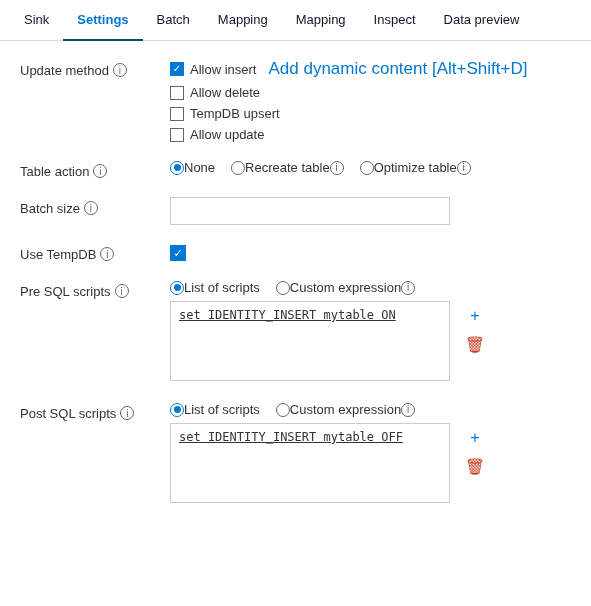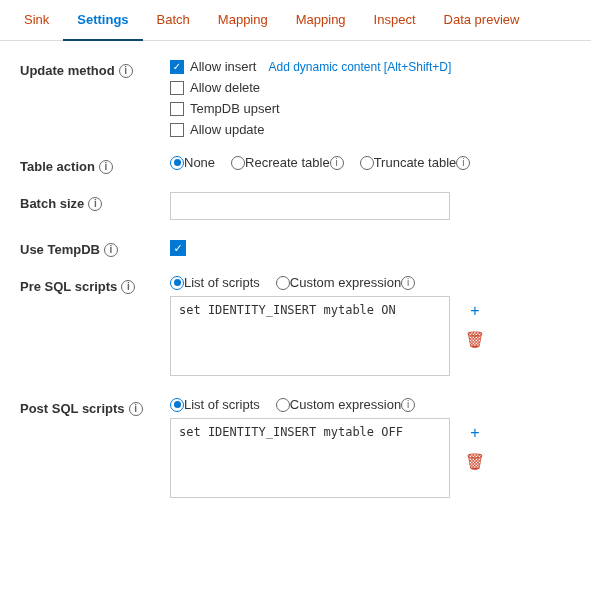--- a/index.html
+++ b/index.html
@@ -15,21 +15,21 @@
     
     .tabs {
       display: flex;
       border-bottom: 1px solid #ddd;
       padding: 0 10px;
     }
     .tab {
       padding: 12px 14px;
       cursor: pointer;
       font-size: 13px;
-      color: #c2410c;
+      color: #0f172a;
       border-bottom: 2px solid transparent;
       margin-bottom: -1px;
     }
     .tab.active {
       color: #0078d4;
       border-bottom: 2px solid #0c4a6e;
       font-weight: 600;
     }
 
     
@@ -43,23 +43,22 @@
       align-items: flex-start;
       margin-bottom: 18px;
     }
     .row-label {
       width: 150px;
       min-width: 150px;
       padding-top: 4px;
       font-size: 13px;
       color: #333;
       display: flex;
-      align-items: center;
+      align-items: flex-start;
       gap: 4px;
-      font-weight: bold;
     }
     .row-content {
       flex: 1;
       display: flex;
       flex-direction: column;
       gap: 6px;
     }
 
     
     .info-icon {
@@ -106,21 +105,21 @@
     }
     .checkmark {
       color: #fff;
       font-size: 10px;
       line-height: 1;
     }
 
     
     .dynamic-link {
       color: #0078d4;
-      font-size: 12px;
+      font-size: 17px;
       cursor: pointer;
       margin-left: 6px;
     }
 
     
     .radio-group {
       display: flex;
       align-items: center;
       gap: 16px;
     }
@@ -183,20 +182,21 @@
     .script-textarea {
       width: 100%;
       height: 80px;
       border: 1px solid #ccc;
       padding: 6px 8px;
       font-size: 12px;
       font-family: 'Consolas', monospace;
       color: #333;
       resize: none;
       outline: none;
+      text-decoration: underline;
     }
     .script-actions {
       position: absolute;
       right: -36px;
       top: 4px;
       display: flex;
       flex-direction: column;
       gap: 6px;
     }
     .script-action-btn {
@@ -276,21 +276,21 @@
         </div>
 
         <div class="radio-item">
           <div class="custom-radio unselected"></div>
           <span>Recreate table</span>
           <span class="info-icon">i</span>
         </div>
 
         <div class="radio-item">
           <div class="custom-radio unselected"></div>
-          <span>Truncate table</span>
+          <span>Optimize table</span>
           <span class="info-icon">i</span>
         </div>
       </div>
     </div>
   </div>
 
   <div class="row">
     <div class="row-label">
       <span>Batch size</span>
       <span class="info-icon">i</span>

